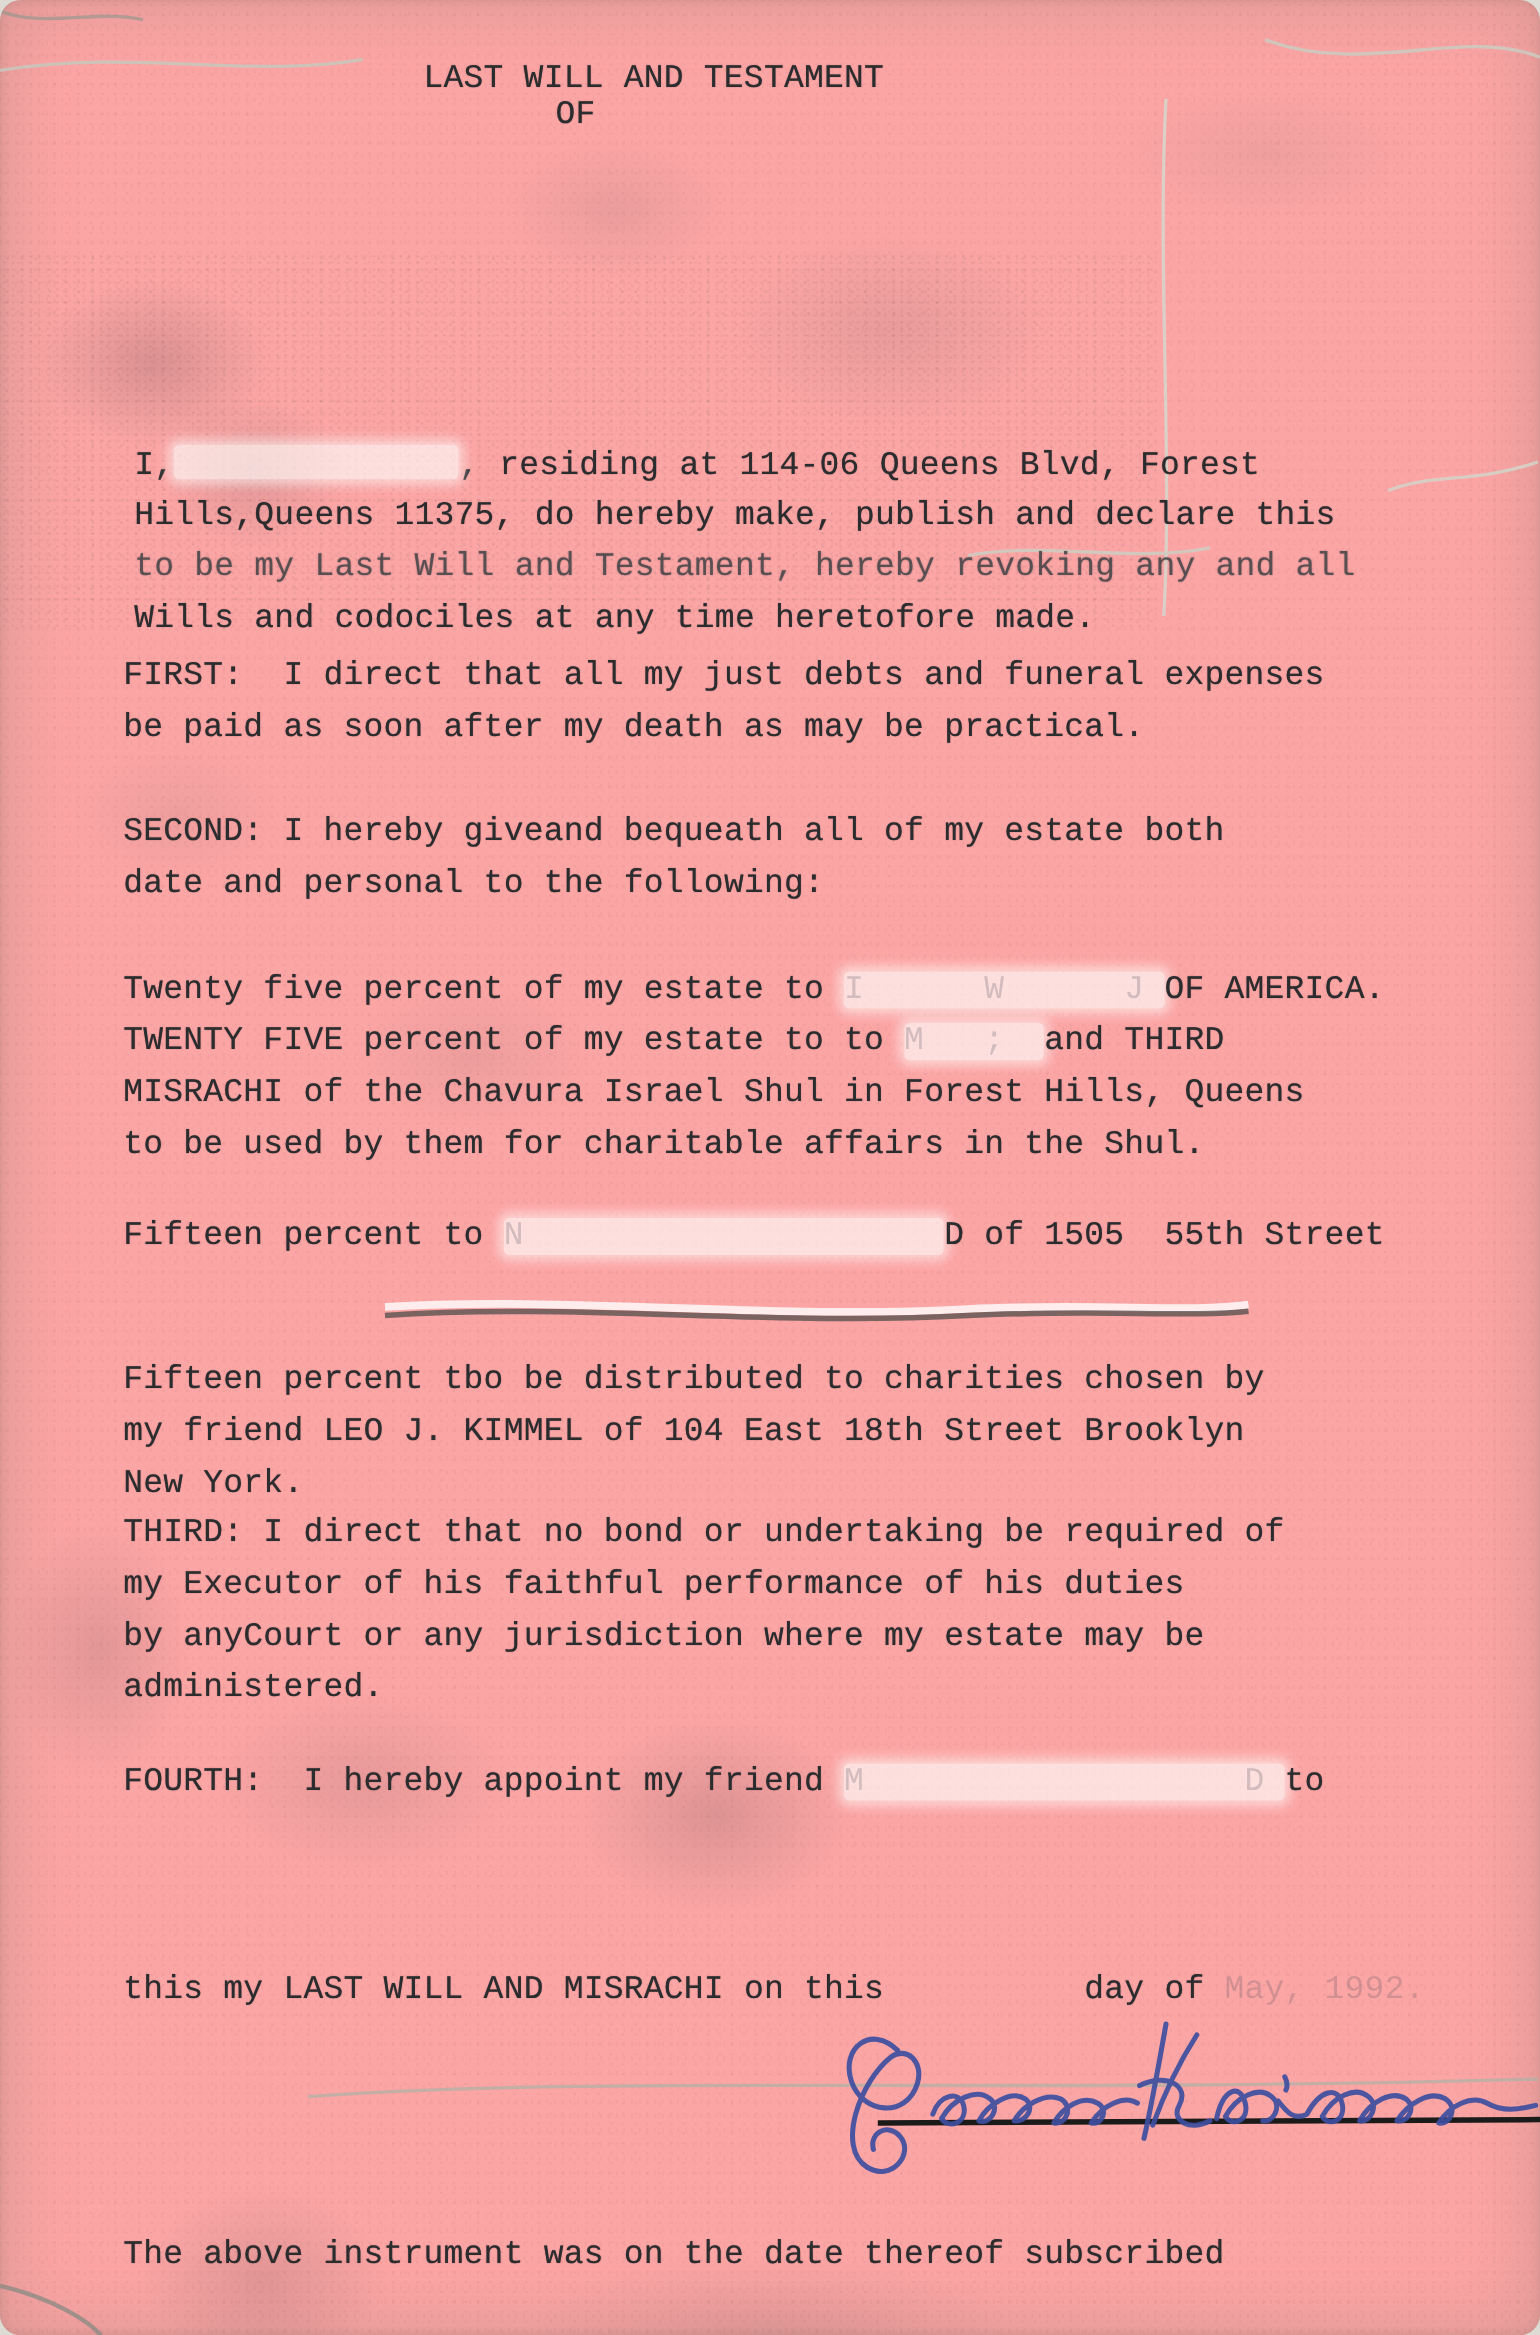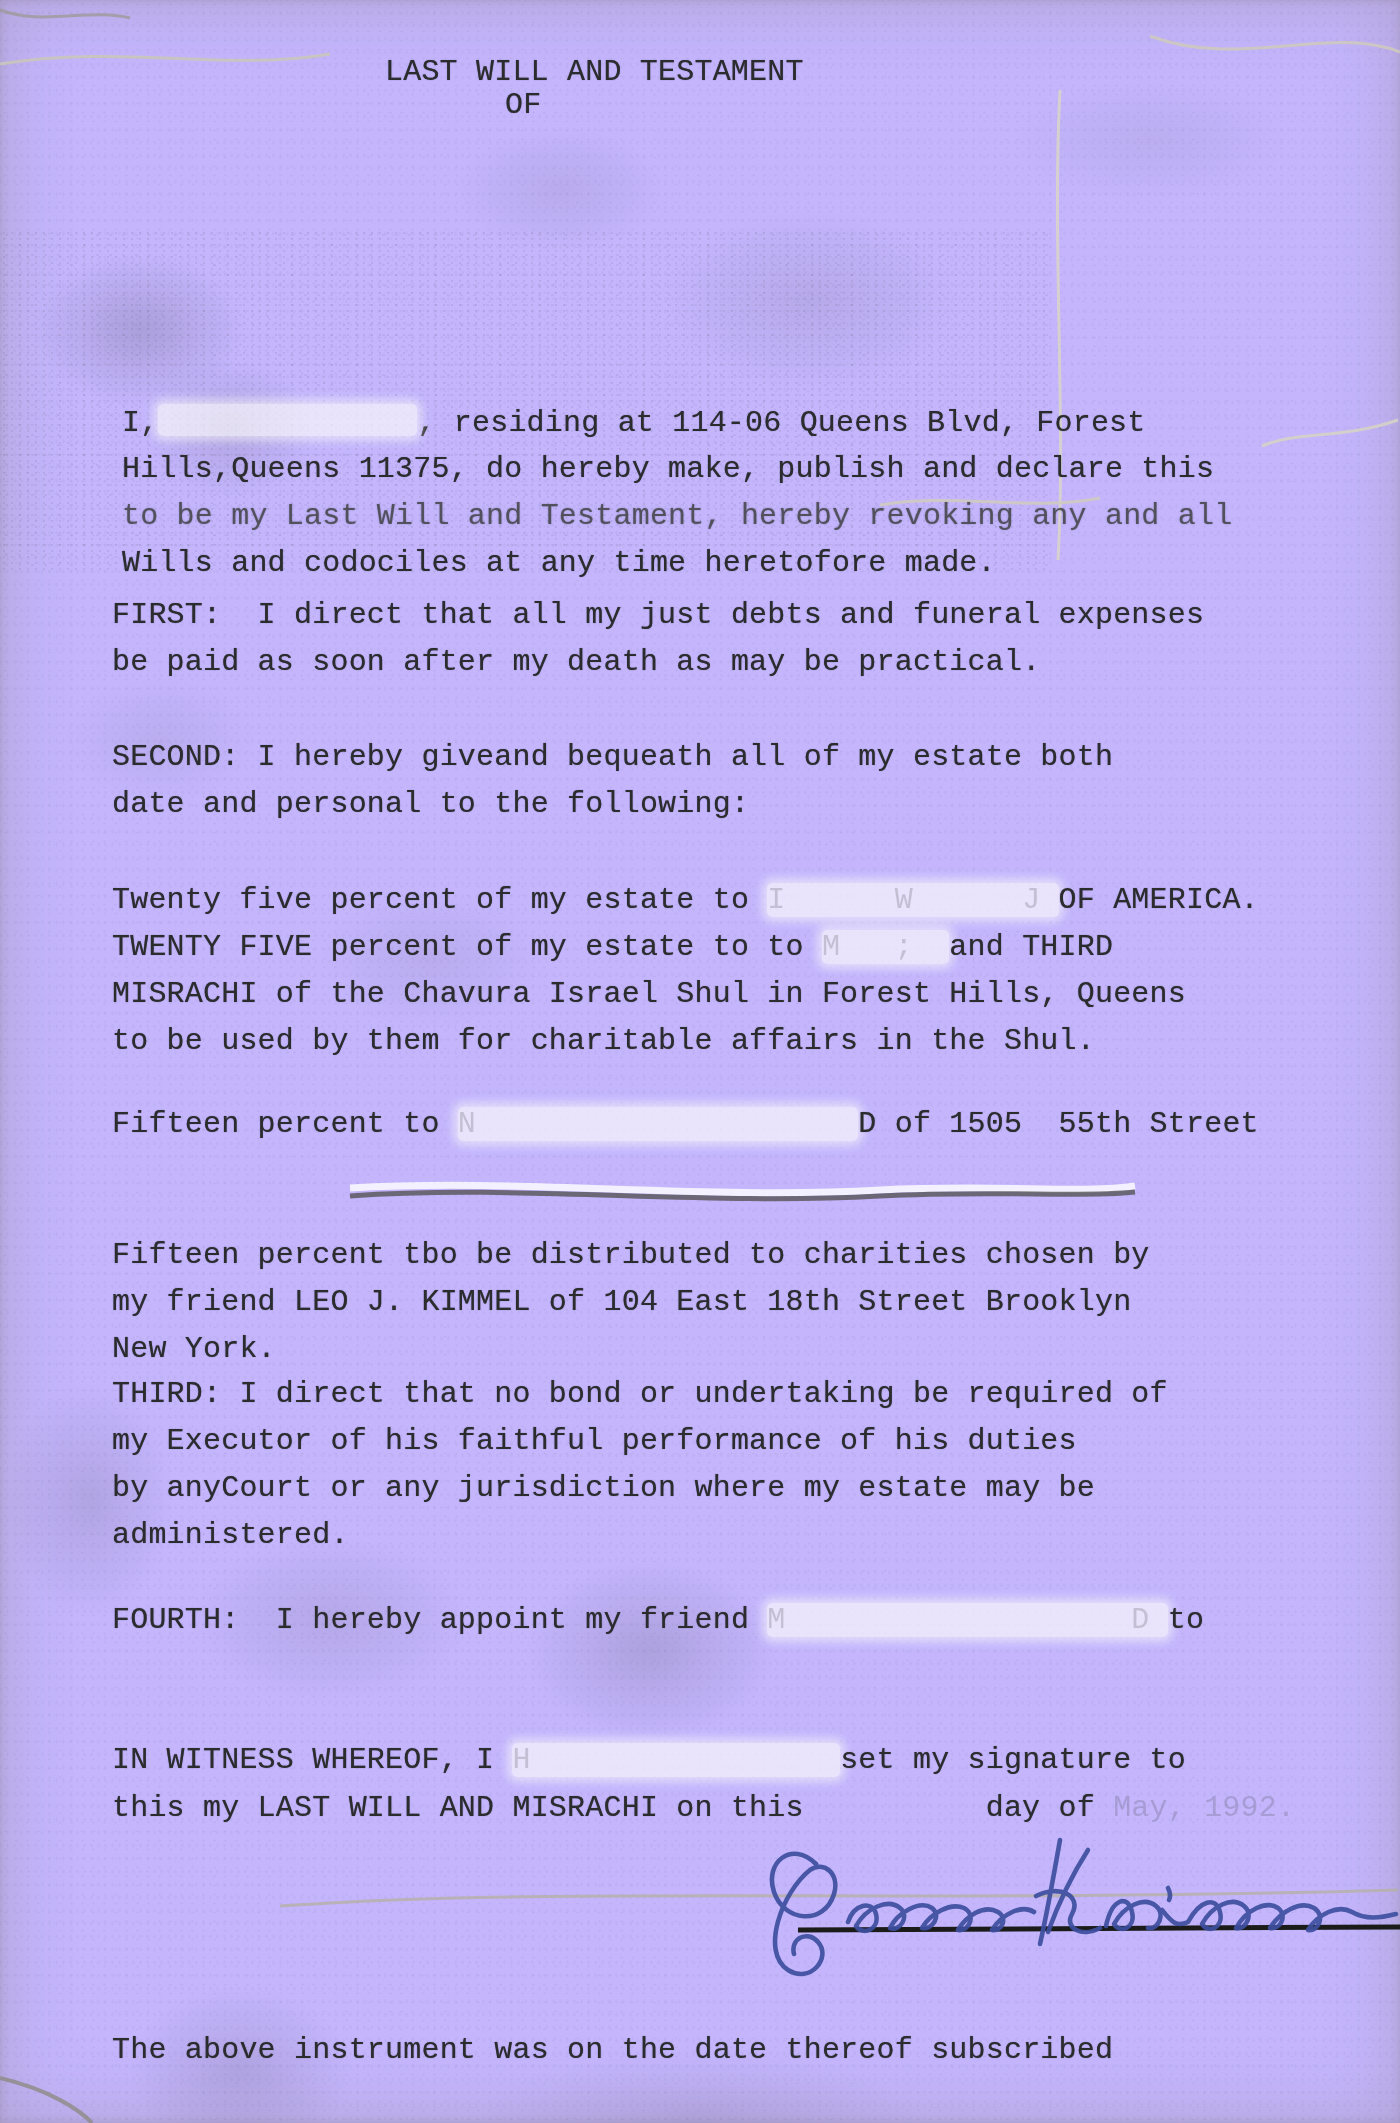--- a/index.html
+++ b/index.html
@@ -1,21 +1,22 @@
 <!DOCTYPE html>
 <html><head>
 <meta charset="utf-8">
 <style>
   html,body{margin:0;padding:0;background:#dedbd4;}
   .page{
     position:relative;width:1400px;height:2123px;margin:0 auto;
-    background:#c4b5fd;overflow:hidden;
+    background:#fca5a5;overflow:hidden;
     font-family:"Liberation Mono","DejaVu Sans Mono",monospace;
     color:#2b2c2e;
     box-shadow:inset 0 0 70px rgba(120,112,95,.28), inset 0 0 8px rgba(100,95,82,.22);
+    border-radius:19px;
   }
   .grain{
     position:absolute;inset:0;z-index:1;pointer-events:none;opacity:.85;
     background-image:
       radial-gradient(rgba(35,33,30,.05) 1px, transparent 1.4px),
       radial-gradient(rgba(35,33,30,.04) 1px, transparent 1.3px);
     background-size:11px 9px, 7px 13px;
     background-position:0 0, 4px 6px;
   }
   .speck{
@@ -109,21 +110,20 @@
   <div class="ln" style="top:1279px">my friend LEO J. KIMMEL of 104 East 18th Street Brooklyn</div>
   <div class="ln" style="top:1326px">New York.</div>
 
   <div class="ln" style="top:1371px">THIRD: I direct that no bond or undertaking be required of</div>
   <div class="ln" style="top:1465px">by anyCourt or any jurisdiction where my estate may be</div>
   <div class="ln" style="top:1418px">my Executor of his faithful performance of his duties</div>
   <div class="ln" style="top:1512px">administered.</div>
 
   <div class="ln" style="top:1597px"><span>FOURTH:  I hereby appoint my friend </span><span class="ghost erased">M                   D </span><span>to</span></div>
 
-  <div class="ln" style="top:1737px"><span>IN WITNESS WHEREOF, I </span><span class="ghost erased">H                 </span><span>set my signature to</span></div>
   <div class="ln" style="top:1784px"><span>this my LAST WILL AND MISRACHI on this</span><span class="gap" style="width:182px"></span><span>day of </span><span class="ghost">May, 1992.</span></div>
 
   <div class="sig-line"></div>
   <div class="signature-wrap" aria-label="Gerson Kleinman">
     <svg width="670" height="180" viewBox="0 0 670 180" fill="none">
       <g stroke="#3e4f9f" stroke-width="4.6" stroke-linecap="round" stroke-linejoin="round" opacity="0.92">
         <path d="M 86,38 C 62,14 34,36 44,66 C 54,96 94,100 104,68 C 110,48 94,34 80,44 C 52,66 30,126 58,144 C 80,158 102,132 88,116 C 78,104 60,112 64,128"></path>
         <path d="M 118,96 C 124,78 142,74 146,88 C 150,104 132,110 126,100 C 136,82 158,72 170,82 C 180,90 170,106 160,102 C 168,86 190,74 202,82 C 212,90 202,104 192,102 C 200,88 220,76 234,82 C 246,88 240,106 228,104 C 236,90 254,78 268,86 C 278,92 272,106 262,104 C 272,88 292,78 304,86"></path>
         <path d="M 330,14 C 324,48 316,92 310,118 M 358,24 C 340,52 326,84 318,106 M 306,70 C 330,58 352,70 342,88 C 334,102 352,112 370,102"></path>
         <path d="M 376,100 C 382,72 398,68 402,86 C 406,102 390,108 384,98 C 394,80 414,70 426,80 C 436,88 428,104 418,102"></path>

